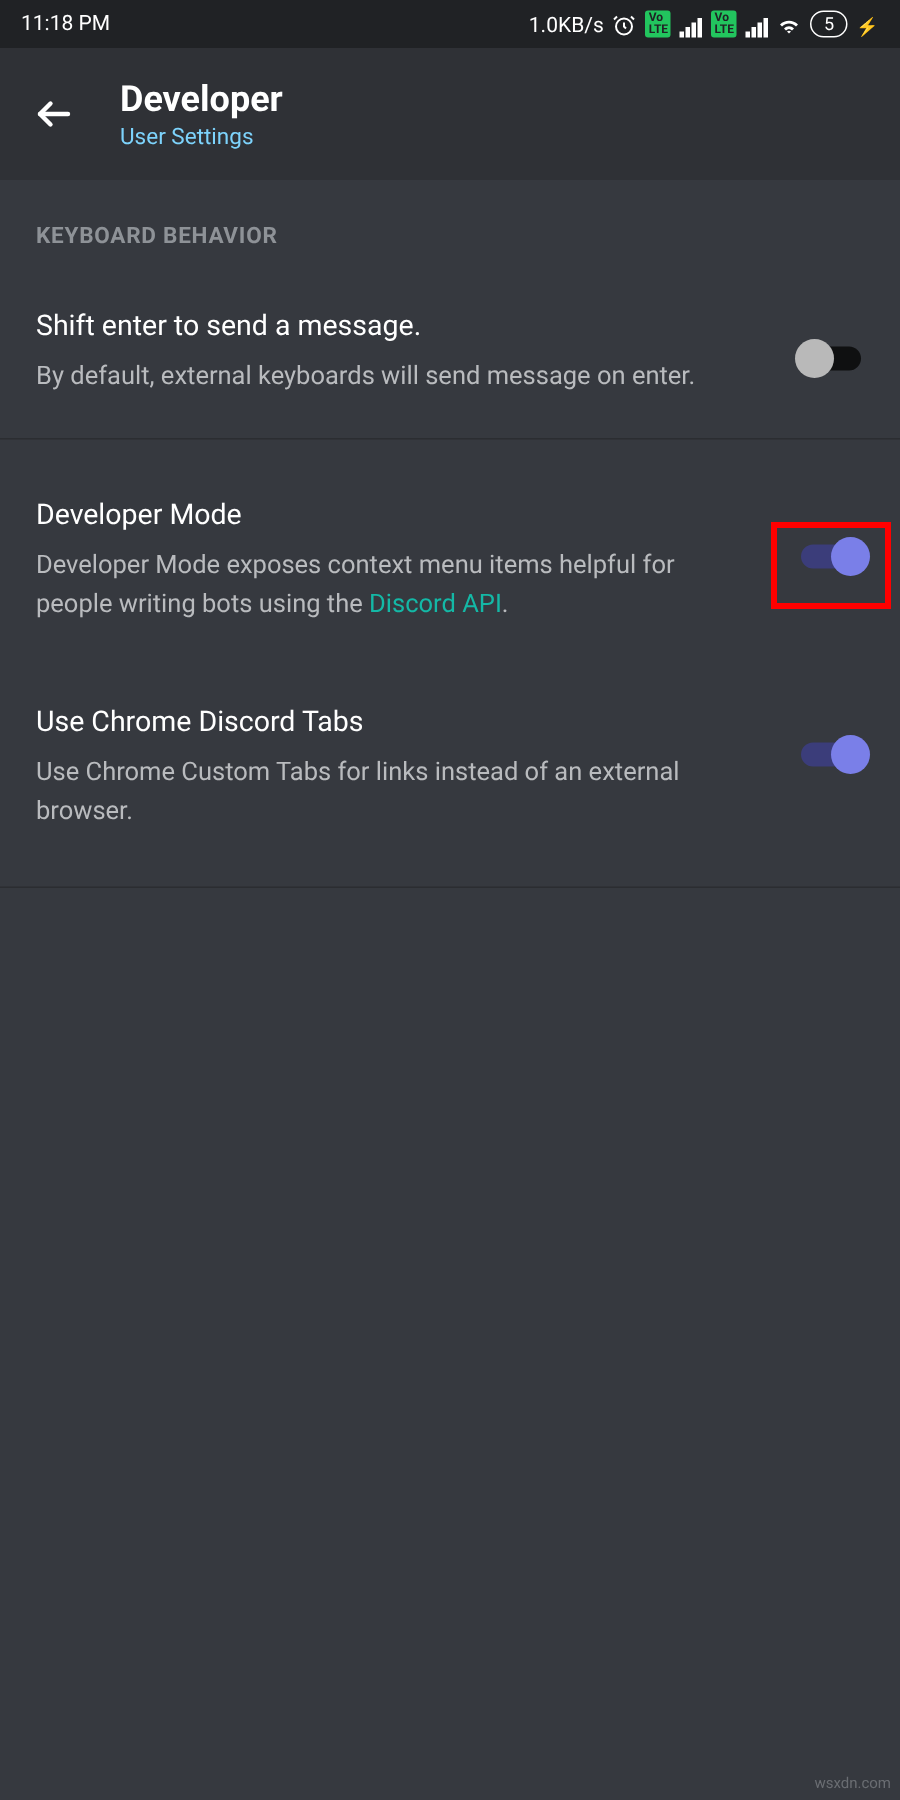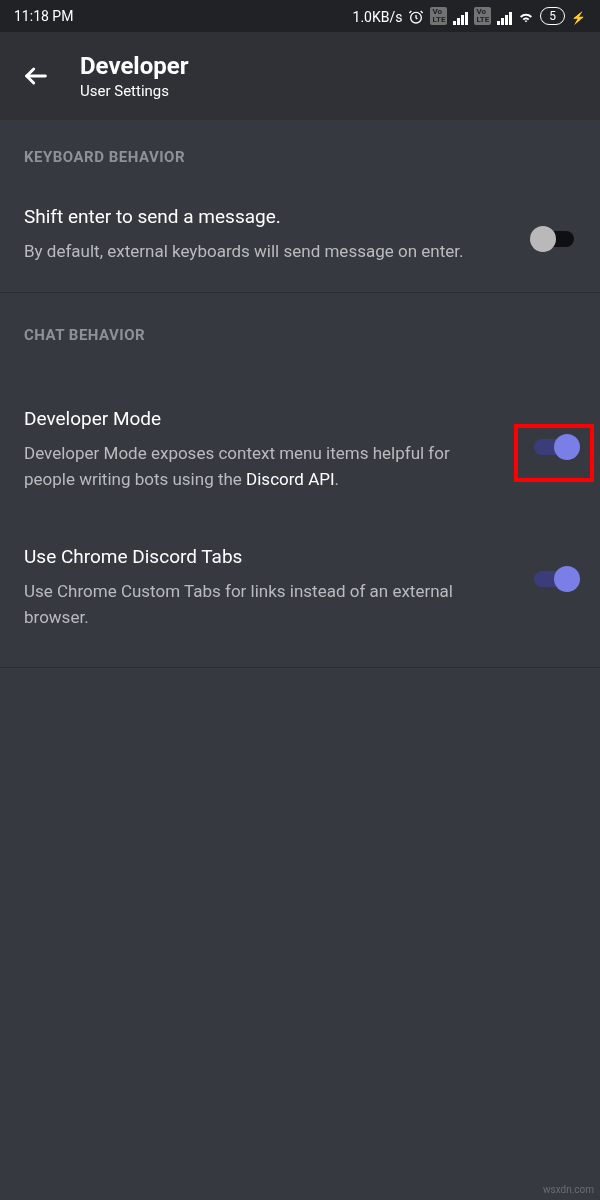--- a/index.html
+++ b/index.html
@@ -54,21 +54,21 @@
     }
     .header-titles { display: flex; flex-direction: column; }
     .header-title {
       font-size: 24px;
       font-weight: 700;
       color: #ffffff;
       line-height: 1.2;
     }
     .header-subtitle {
       font-size: 15px;
-      color: #ffffff;
+      color: #7dd3fc;
       margin-top: 2px;
     }
     .content { padding-top: 28px; }
     .section-header {
       font-size: 15px;
       font-weight: 700;
       color: #8e9297;
       letter-spacing: 0.5px;
       padding: 0 24px 20px 24px;
     }
@@ -84,21 +84,21 @@
       color: #ffffff;
       font-weight: 400;
       margin-bottom: 8px;
       line-height: 1.35;
     }
     .setting-desc {
       font-size: 17px;
       color: #b9bbbe;
       line-height: 1.55;
     }
-    .setting-desc a { color: #ffffff; text-decoration: none; }
+    .setting-desc a { color: #14b8a6; text-decoration: none; }
     .toggle {
       position: relative;
       width: 44px;
       height: 22px;
       margin-top: 24px;
       flex-shrink: 0;
     }
     .toggle-track {
       position: absolute;
       width: 40px;
@@ -130,21 +130,21 @@
     }
     .watermark {
       position: absolute;
       bottom: 5px;
       right: 6px;
       font-size: 10px;
       color: #6a6d72;
     }
     .signal { display:inline-flex; gap:1px; align-items:flex-end; height:14px;}
     .signal span{ width:3px; background:#fff;}
-    .volte { font-size:8px; background:#737373; color:#202225; padding:1px 2px; border-radius:2px; font-weight:700; line-height:1;}
+    .volte { font-size:8px; background:#22c55e; color:#202225; padding:1px 2px; border-radius:2px; font-weight:700; line-height:1;}
   </style>
 </head>
 <body>
 
 <div class="status-bar">
   <span>11:18 PM</span>
   <div class="status-right">
     <span>1.0KB/s</span>
     <svg viewBox="0 0 24 24" fill="none" stroke="#fff" stroke-width="2">
         <circle cx="12" cy="13" r="8"></circle>
@@ -198,21 +198,20 @@
     </div>
     <div class="toggle off">
       <div class="toggle-track"></div>
       <div class="toggle-thumb"></div>
     </div>
   </div>
 
   <div class="section-spacer"></div>
 
   <div class="chat-section">
-    <div class="section-header">CHAT BEHAVIOR</div>
 
     <div class="setting-row" style="position:relative;">
       <div class="setting-text">
         <div class="setting-title">Developer Mode</div>
         <div class="setting-desc">
           <span>Developer Mode exposes context menu items helpful for people writing bots using the </span><a href="#">Discord API</a><span>.</span>
         </div>
       </div>
       <div class="toggle on" style="margin-top:30px;">
         <div class="toggle-track"></div>

